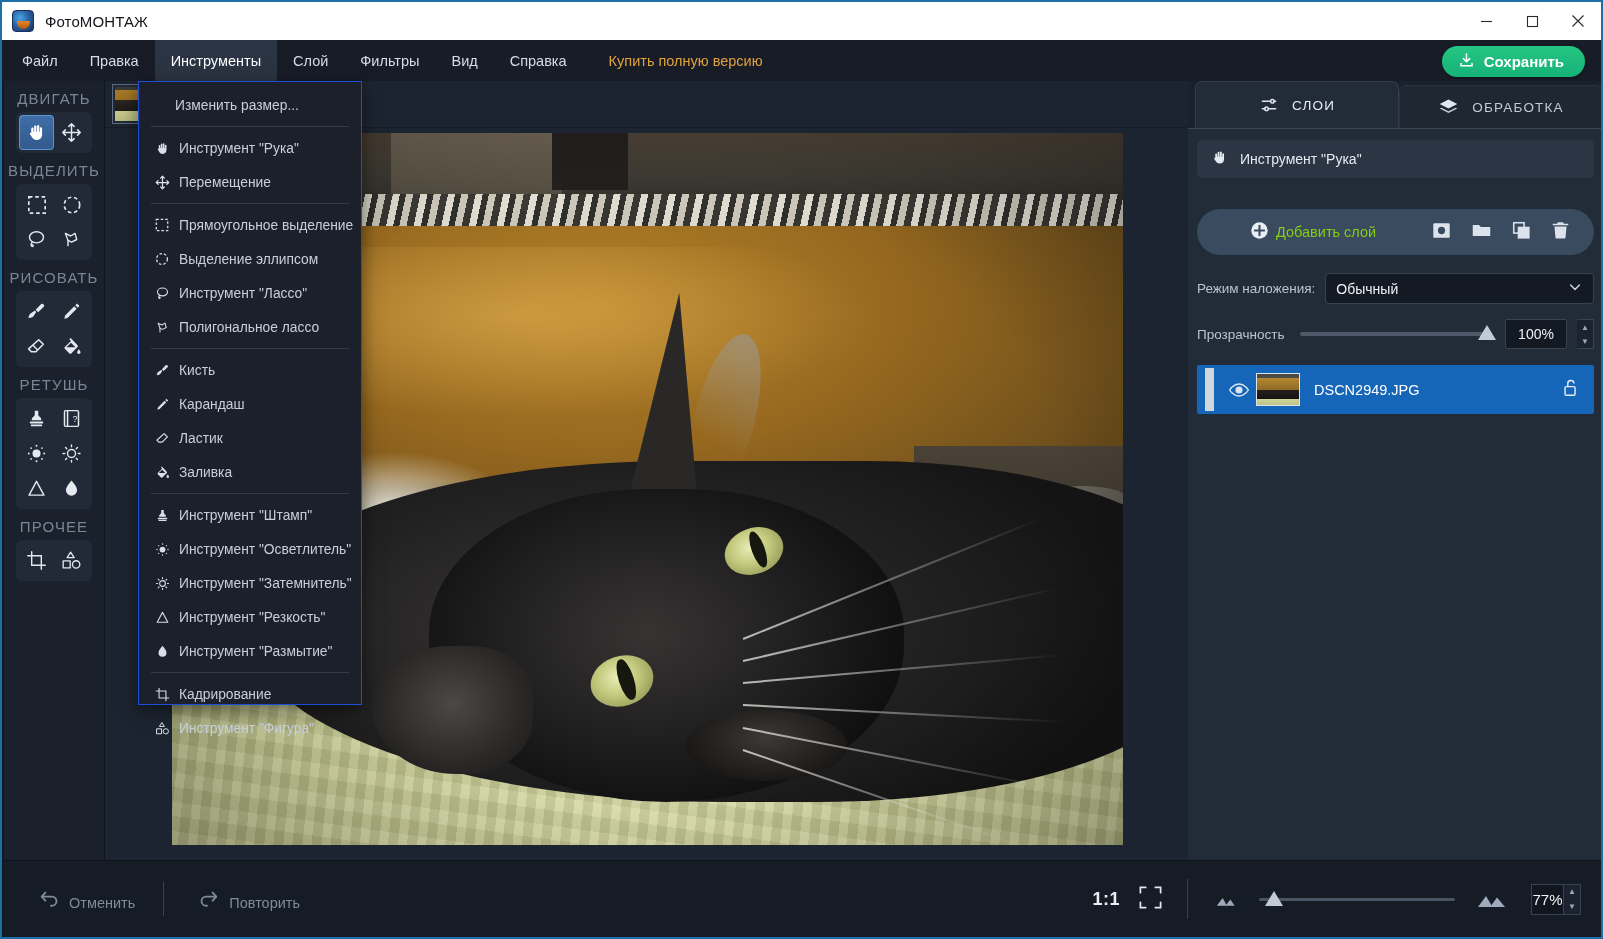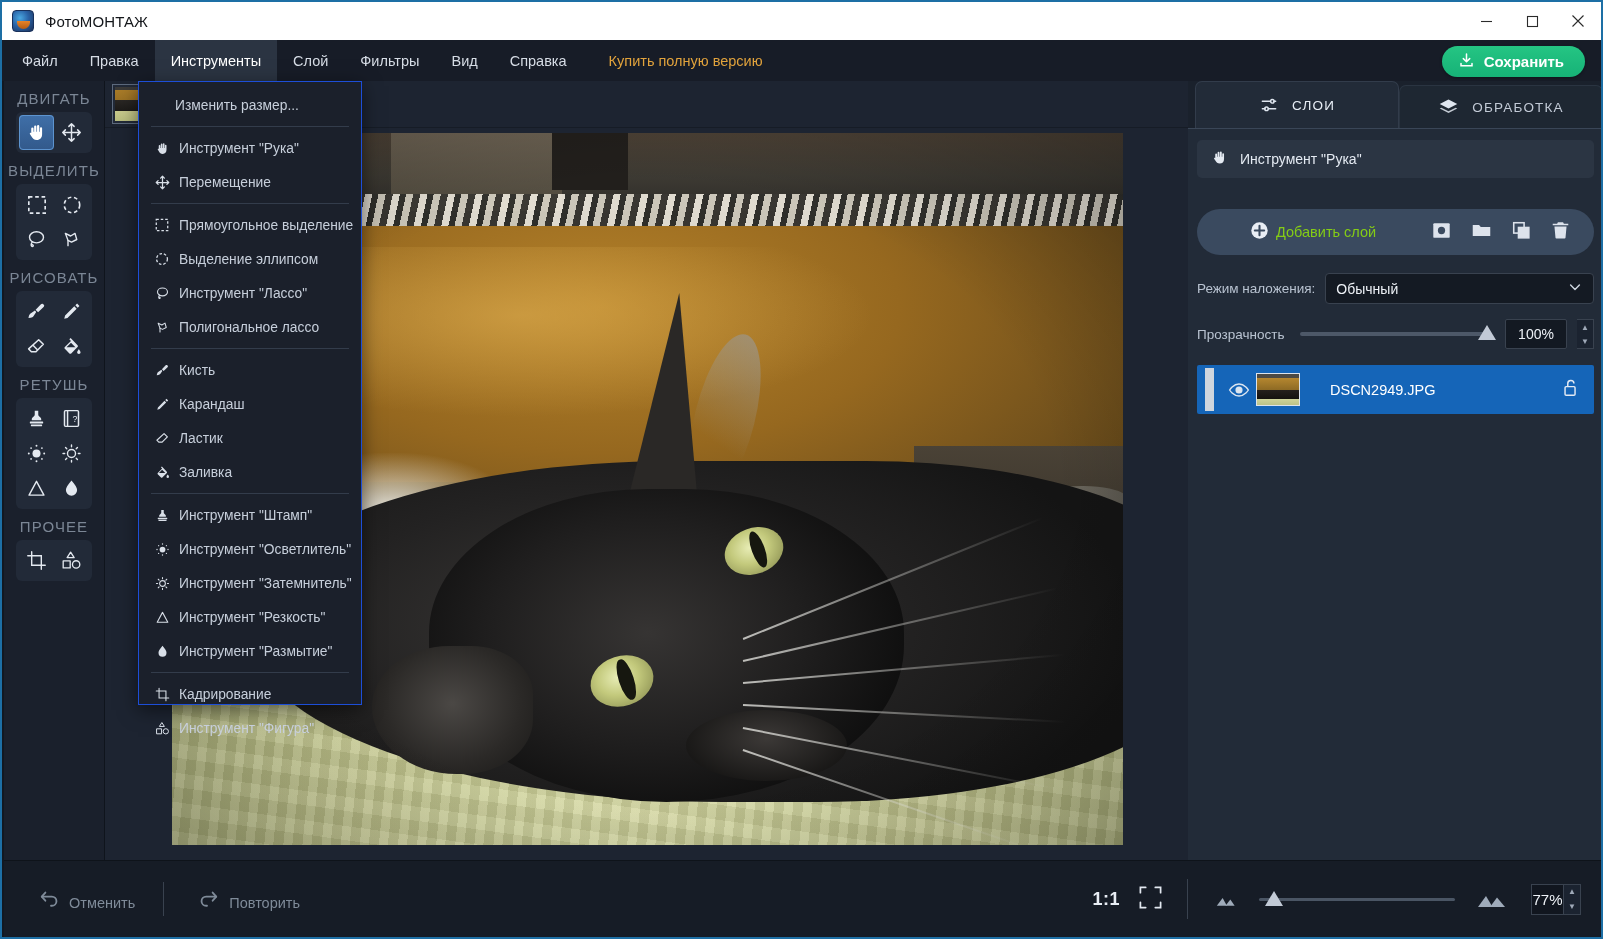--- a/index.html
+++ b/index.html
@@ -357,21 +357,21 @@
   .layer-eye { width: 34px; display: flex; align-items: center; justify-content: center; color: #dbe5f0; }
   .layer-thumb {
     width: 44px; height: 33px; border: 1px solid #dce3ec; flex: none;
     background:
       linear-gradient(180deg,
         #4d4a44 0%, #4d4a44 14%,
         #b4862f 14%, #8d6a24 52%,
         #241f1c 52%, #15120f 80%,
         #cfd49a 80%, #bcc288 100%);
   }
-  .layer-name { margin-left: 30px; color: #ffffff; font-size: 14.5px; }
+  .layer-name { margin-left: 14px; color: #ffffff; font-size: 14.5px; }
   .layer-lock { margin-left: auto; margin-right: 14px; color: #e3eaf4; }
 
   
   .statusbar {
     position: absolute; left: 2px; top: 858px; width: 1599px; height: 77px;
     background: #161c26; border-top: 1px solid #0e131a;
     display: flex; align-items: center;
   }
   .sb-btn {
     display: flex; align-items: flex-end; gap: 9px;

